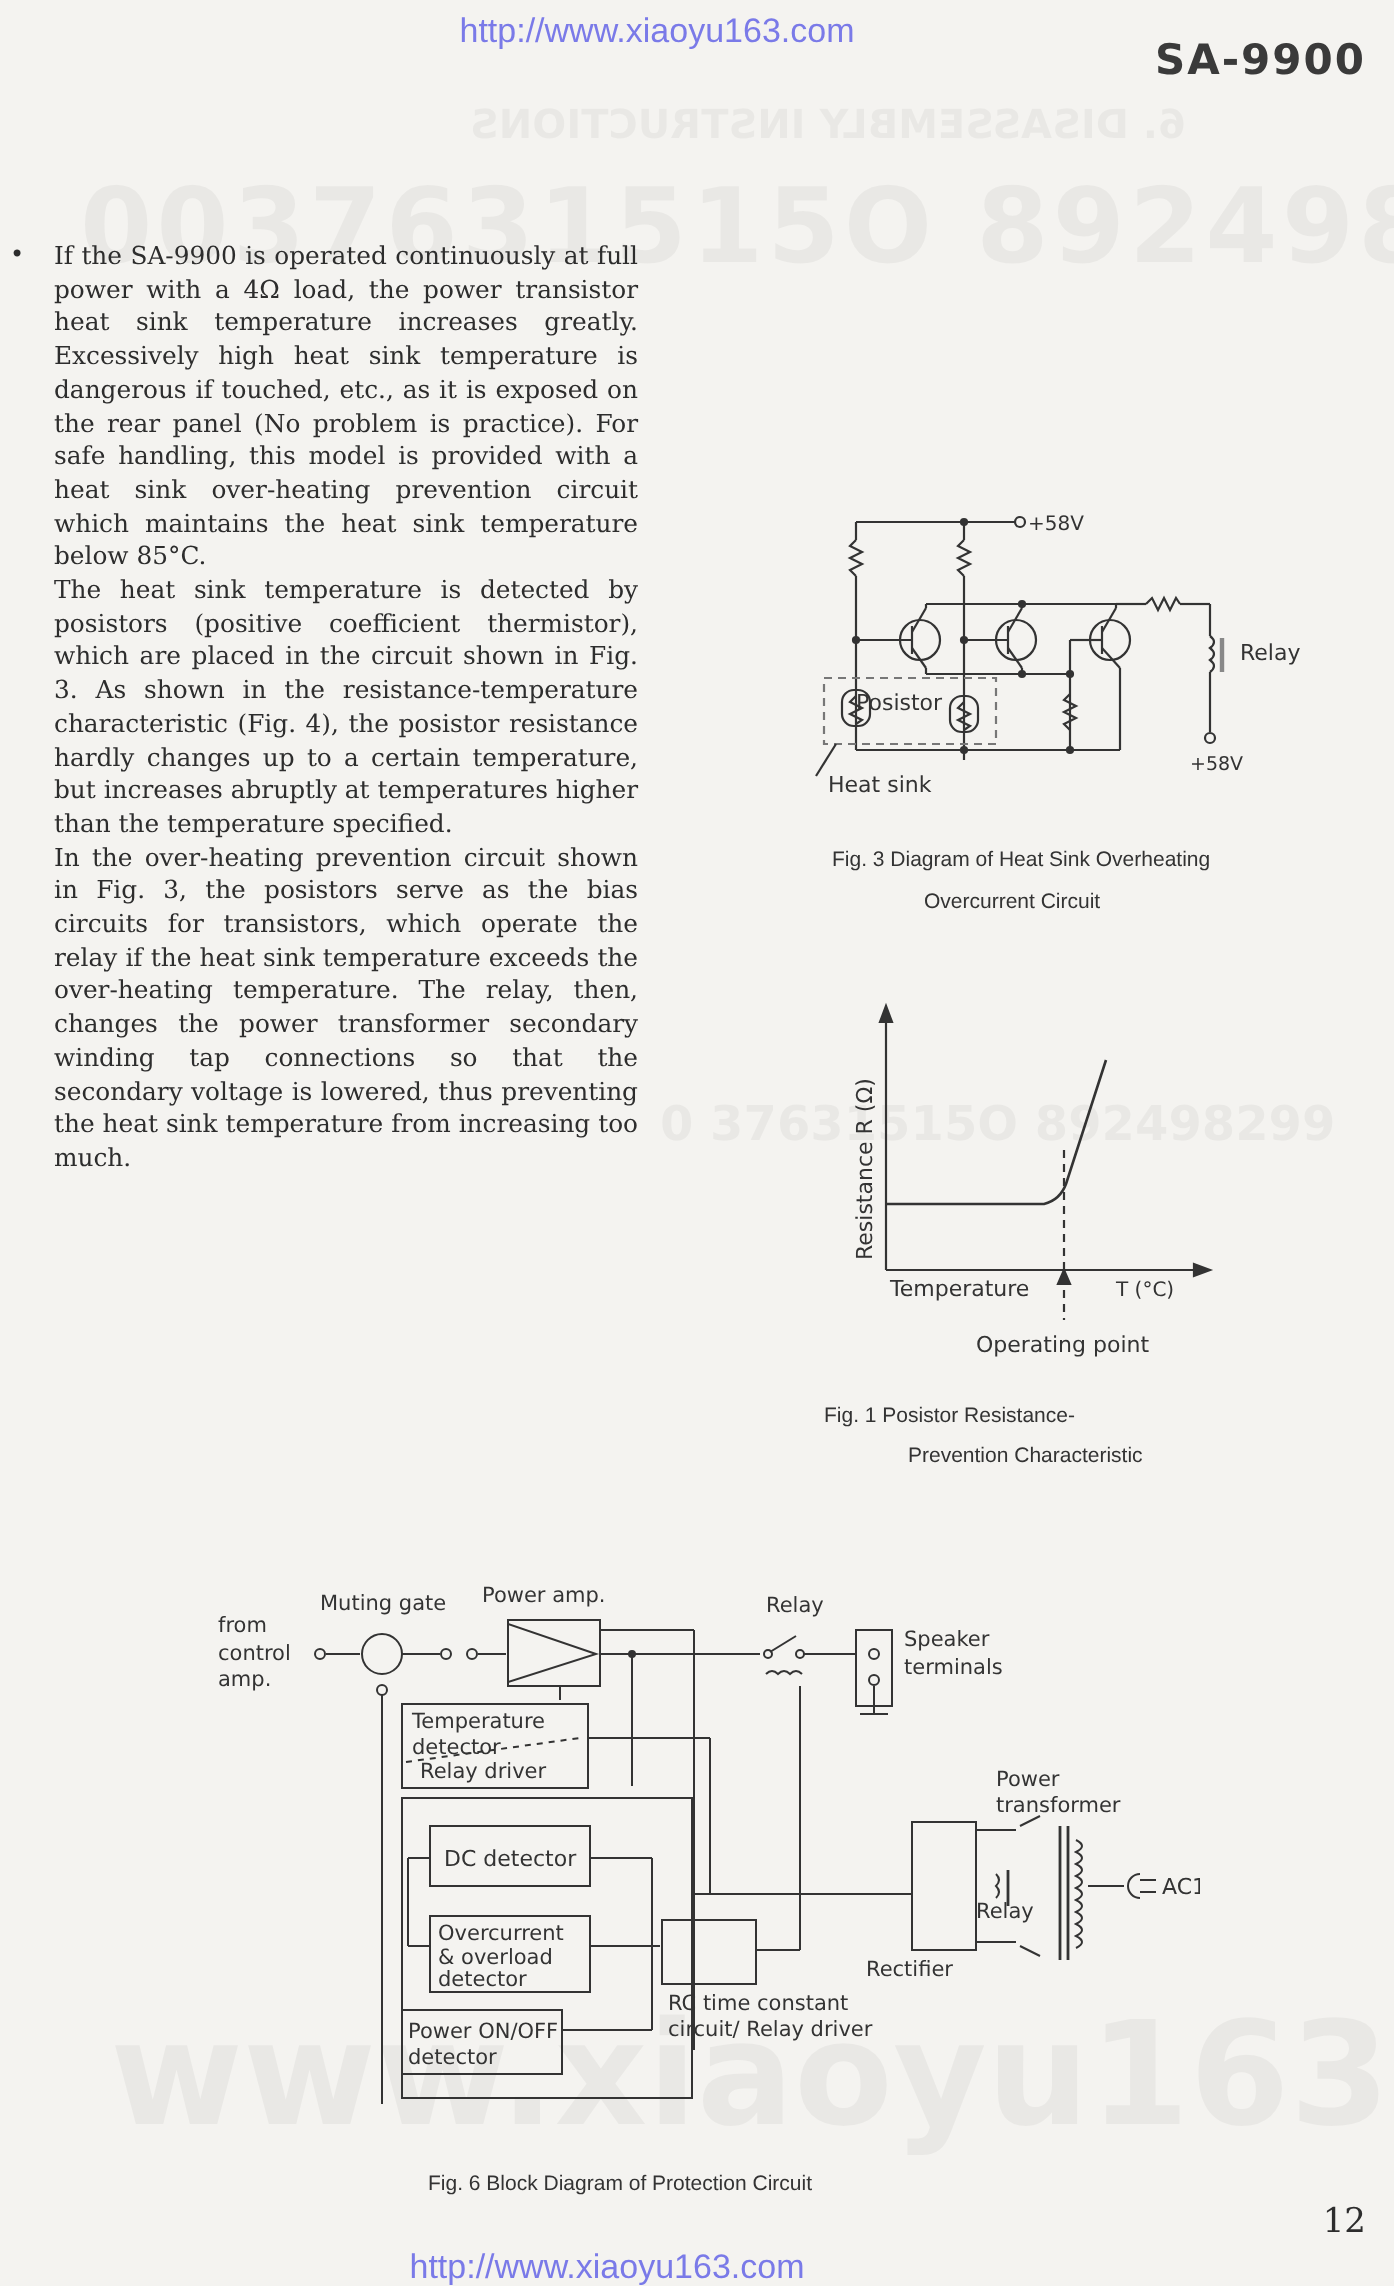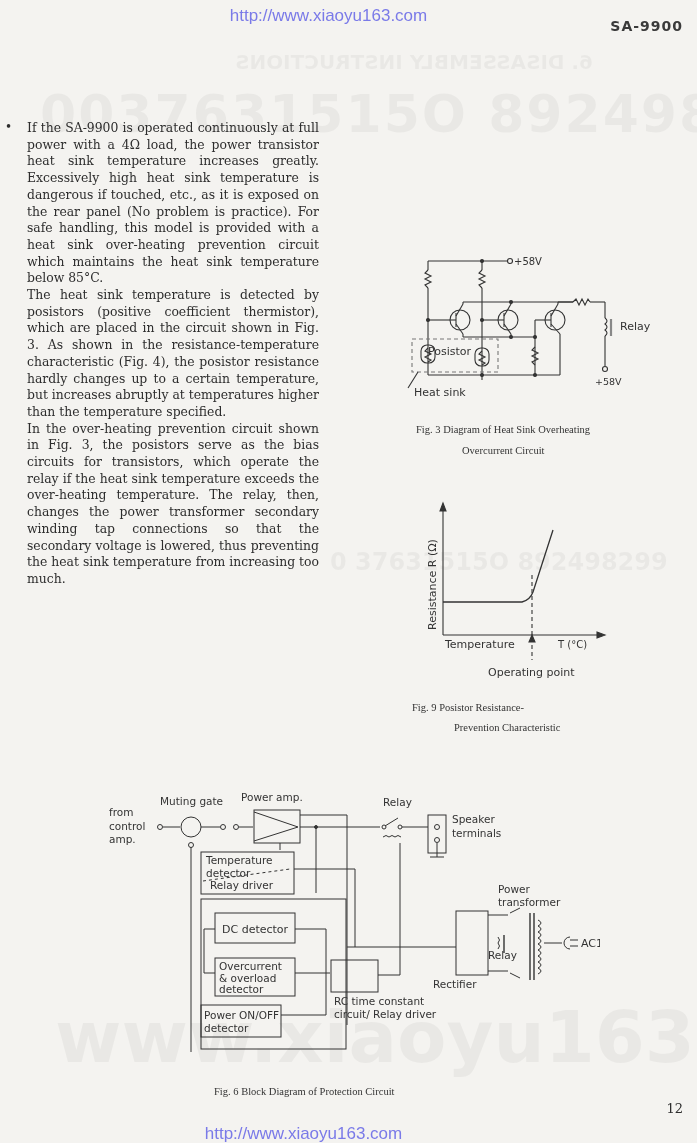--- a/index.html
+++ b/index.html
@@ -6,37 +6,37 @@
   body {
     width: 697px; height: 1143px; position: relative; overflow: hidden;
     background: #f4f3f0;
     font-family: "DejaVu Serif", serif; color: #2d2d2d;
   }
   .wm-url { position: absolute; left: 0; width: 697px; text-align: center;
     font-family: "Liberation Sans", sans-serif; font-size: 17px; color: #7a7ae8; }
   .wm-url.top { top: 6px; left: -20px; }
   .wm-url.bottom { top: 1124px; left: -45px; }
   .model { position: absolute; right: 14px; top: 18px;
-    font-family: "DejaVu Sans", sans-serif; font-weight: bold; font-size: 14px;
+    font-family: "DejaVu Sans", sans-serif; font-weight: bold; font-size: 21px;
     letter-spacing: 1px; color: #3a3a3a; }
   .ghost { position: absolute; font-family: "DejaVu Sans", sans-serif; font-weight: bold;
     color: rgba(0,0,0,0.045); white-space: nowrap; }
   .ghost.heading { top: 50px; left: 235px; font-size: 20px; transform: scaleX(-1); }
   .ghost.nums { top: 84px; left: 40px; font-size: 52px; letter-spacing: 2px; }
   .ghost.www { top: 995px; left: 55px; font-size: 72px; }
   .ghost.nums2 { top: 548px; left: 330px; font-size: 24px; }
 
   .col { position: absolute; left: 27px; top: 120px; width: 292px; font-size: 12.4px;
     line-height: 16.7px; }
   .bullet { position: absolute; left: 5px; top: 120px; font-size: 12px; }
   .para { text-align: justify; text-align-last: left; margin: 0; }
 
-  .caption { position: absolute; font-family: Liberation Serif, serif; font-size: 10.5px;
+  .caption { position: absolute; font-family: Liberation Sans, sans-serif; font-size: 10.5px;
     color: #333; }
-  .pageno { position: absolute; right: 14px; top: 1101px; font-size: 13px; }
+  .pageno { position: absolute; right: 14px; top: 1101px; font-size: 17px; }
   svg text { font-family: "DejaVu Sans", sans-serif; fill: #333; }
 </style>
 </head>
 <body>
 
 <div class="wm-url top">http://www.xiaoyu163.com</div>
 <div class="ghost heading">6. DISASSEMBLY INSTRUCTIONS</div>
 <div class="ghost nums">0037631515O 892498299</div>
 <div class="ghost nums2">0 37631515O 892498299</div>
 <div class="ghost www">www.xiaoyu163.com</div>
@@ -135,21 +135,21 @@
   <line x1="43" y1="145" x2="200" y2="145"></line>
   <polygon points="205,145 197,142 197,148" fill="#333"></polygon>
   <path d="M43,112 L122,112 Q130,110 133,102 L153,40" stroke-width="1.3"></path>
   <line x1="132" y1="85" x2="132" y2="170" stroke-dasharray="4,3"></line>
   <polygon points="132,145 129,152 135,152" fill="#333"></polygon>
   <text x="0" y="0" font-size="11" stroke="none" transform="translate(36,140) rotate(-90)">Resistance R (Ω)</text>
   <text x="45" y="158" font-size="11" stroke="none">Temperature</text>
   <text x="158" y="158" font-size="10" stroke="none">T (°C)</text>
   <text x="88" y="186" font-size="11" stroke="none">Operating point</text>
 </svg>
-<div class="caption" style="left:412px;top:702px">Fig. 9   Posistor Resistance-</div>
+<div class="caption" style="left:412px;top:702px">Fig. 1   Posistor Resistance-</div>
 <div class="caption" style="left:454px;top:722px">Prevention Characteristic</div>
 
 <svg style="position:absolute;left:100px;top:785px" width="500" height="270" viewBox="0 0 500 270" stroke="#333" fill="none" stroke-width="1">
 
   <circle cx="60" cy="42" r="2.5"></circle>
   <line x1="63" y1="42" x2="80" y2="42"></line>
   <circle cx="91" cy="42" r="10"></circle>
   <line x1="101" y1="42" x2="120" y2="42"></line>
   <circle cx="123" cy="42" r="2.5"></circle>
     <circle cx="136" cy="42" r="2.5"></circle>

